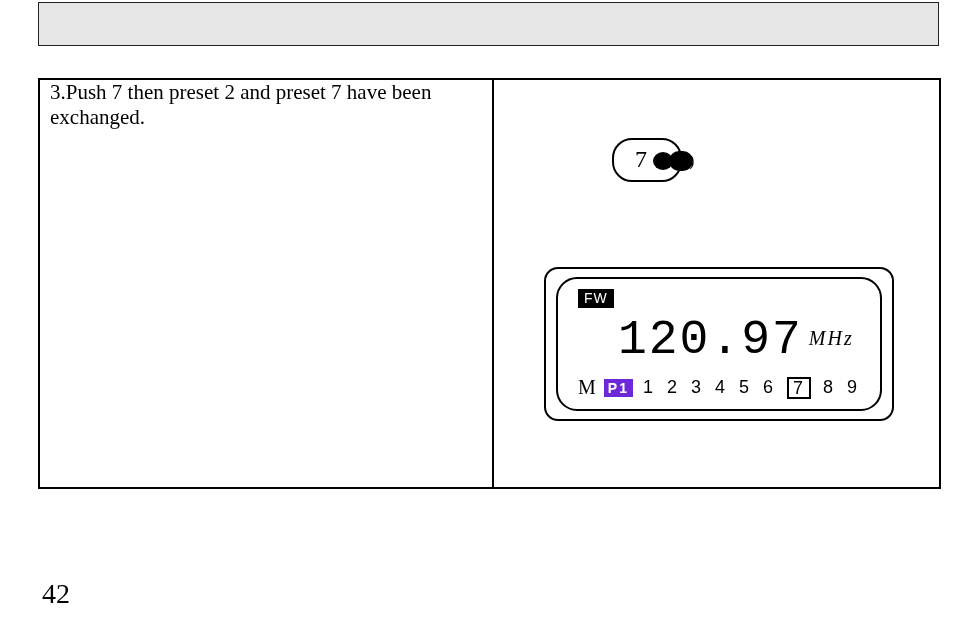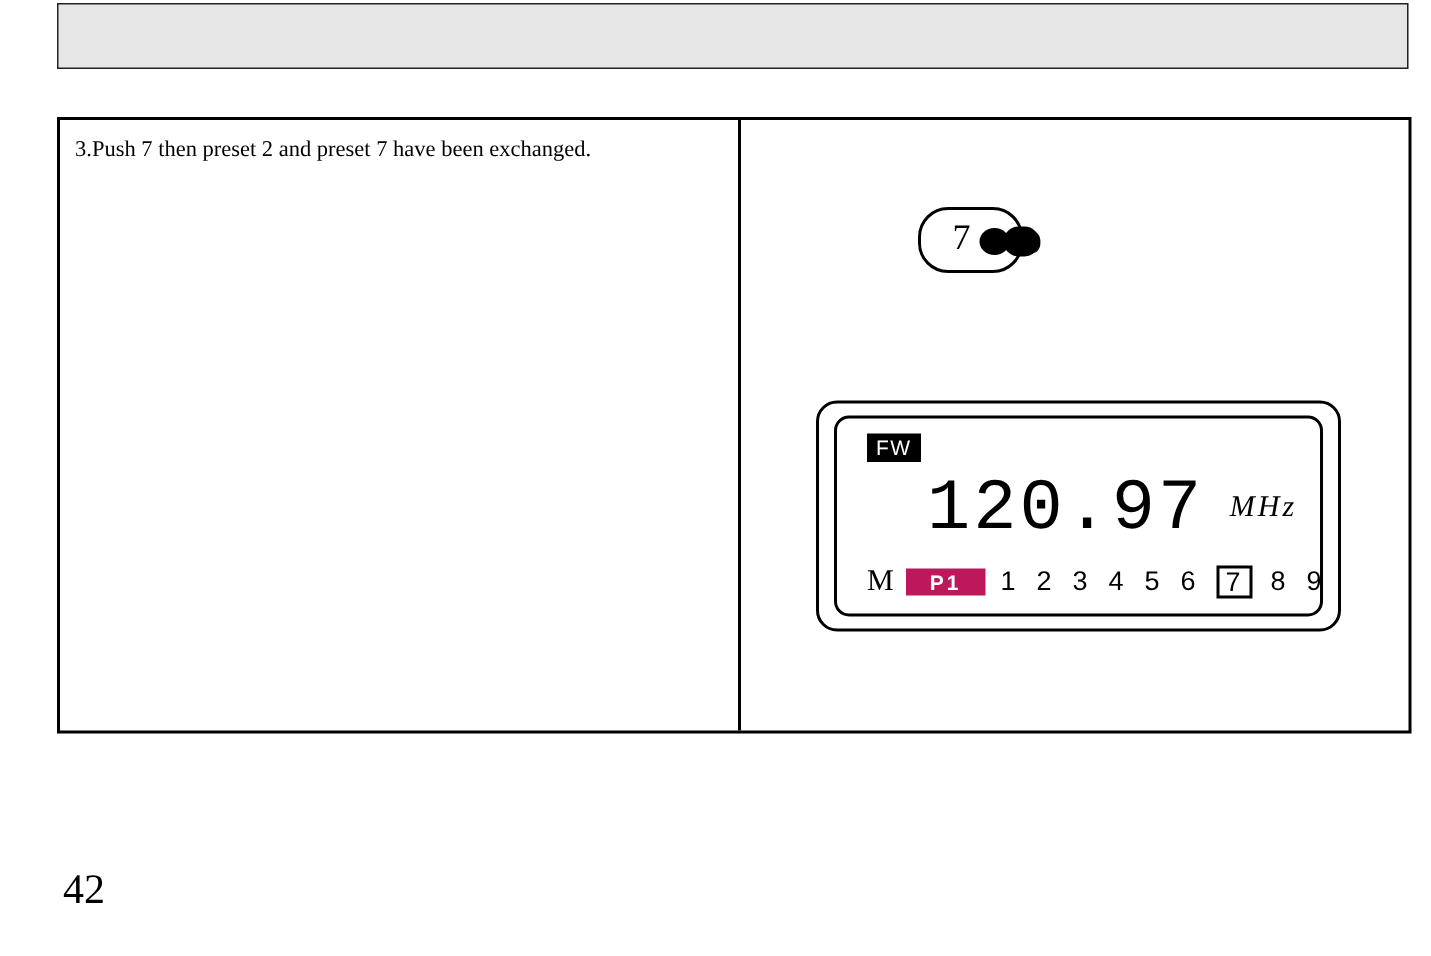--- a/index.html
+++ b/index.html
@@ -1,36 +1,36 @@
 <!DOCTYPE html>
 <html><head>
 <meta charset="utf-8">
 <style>
   html,body{margin:0;padding:0;width:954px;height:637px;background:#fff;font-family:"Times New Roman",serif;color:#000}
   .page{position:relative;width:954px;height:637px}
   .top-bar{position:absolute;left:38px;top:2px;width:899px;height:42px;border:1px solid #222;background:#e6e6e6}
   .main-box{position:absolute;left:38px;top:78px;width:899px;height:407px;border:2px solid #000}
   .vline{position:absolute;left:452px;top:0;width:0;height:100%;border-left:2px solid #000}
-  .instruction{position:absolute;left:10px;top:12px;width:420px;font-size:15px;font-family:"Times New Roman",serif}
+  .instruction{position:absolute;left:10px;top:0;width:420px;font-size:21px;font-family:"Times New Roman",serif}
   .right{position:absolute;left:454px;top:0;width:445px;height:100%}
   
   .btn-wrap{position:absolute;left:118px;top:58px}
   .btn-oval{position:relative;width:66px;height:40px;border:2px solid #000;border-radius:20px;background:#fff;display:flex;align-items:center;justify-content:center}
   .btn-oval .num{font-size:24px;font-family:"Times New Roman",serif;transform:translate(-6px,-1px)}
   .hand{position:absolute;left:38px;top:8px}
   .press-arc{position:absolute;left:77px;top:14px;font-size:16px;color:#000}
   
   .lcd-outer{position:absolute;left:50px;top:187px;width:346px;height:150px;border:2px solid #000;border-radius:14px}
-  .lcd-inner{position:absolute;left:10px;top:8px;right:10px;bottom:8px;border:2px solid #000;border-radius:10px}
+  .lcd-inner{position:absolute;left:10px;top:8px;right:10px;bottom:8px;border:2px solid #000;border-radius:21px}
   .fw-tag{position:absolute;left:20px;top:10px;background:#000;color:#fff;font:14px Arial,sans-serif;padding:1px 6px 2px 6px;letter-spacing:1px}
   .freq{position:absolute;left:60px;top:34px;font:48px "Courier New",monospace;letter-spacing:2px}
-  .freq .mhz{font:italic 20px "Times New Roman",serif;vertical-align:8px;margin-left:17px}
+  .freq .mhz{font:italic 20px "Times New Roman",serif;vertical-align:8px;margin-left:6px}
   .m-row{position:absolute;left:20px;bottom:10px;font:18px Arial,sans-serif;letter-spacing:2px;display:flex;align-items:center;gap:10px}
   .m-row .M{font-family:"Times New Roman",serif;font-size:20px}
-  .p1{display:inline-block;background:#be185d;color:#fff;font:bold 14px Arial;padding:1px 16px;margin-left:-4px}
+  .p1{display:inline-block;background:#6d28d9;color:#fff;font:bold 14px Arial;padding:1px 4px;margin-left:-4px}
   .presets{display:flex;gap:12px;font:18px Arial,sans-serif}
   .presets span{display:inline-block}
   .presets .sel{border:2px solid #000;padding:0 4px;line-height:18px}
   .page-num{position:absolute;left:42px;top:578px;font-size:28px;font-family:"Times New Roman",serif}
 </style>
 </head>
 <body>
 
 <div class="page">
   <div class="top-bar"></div>

